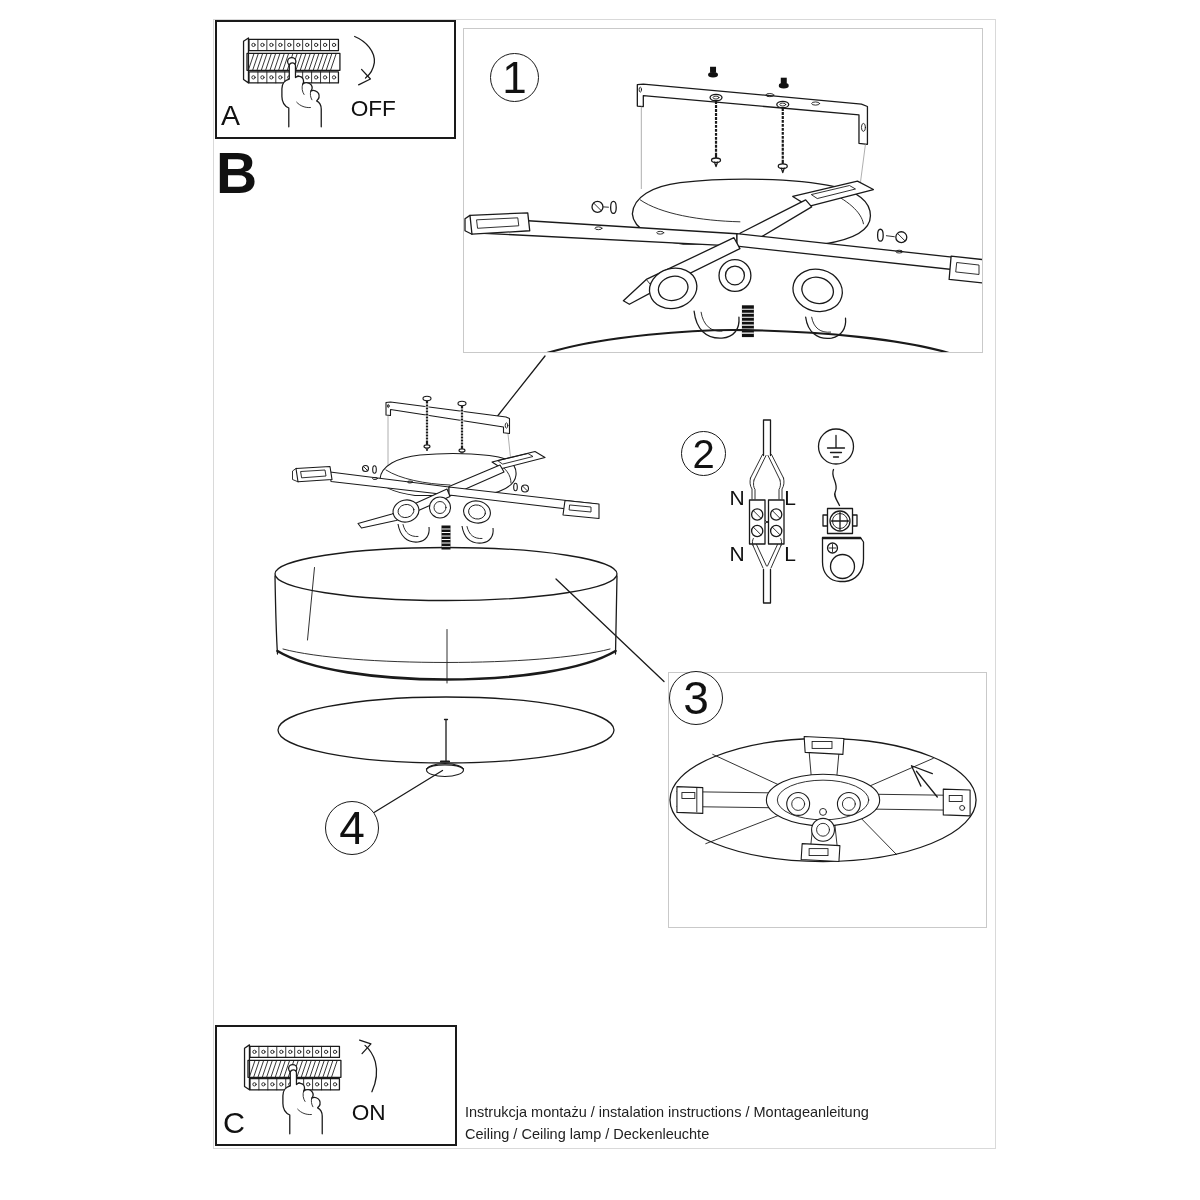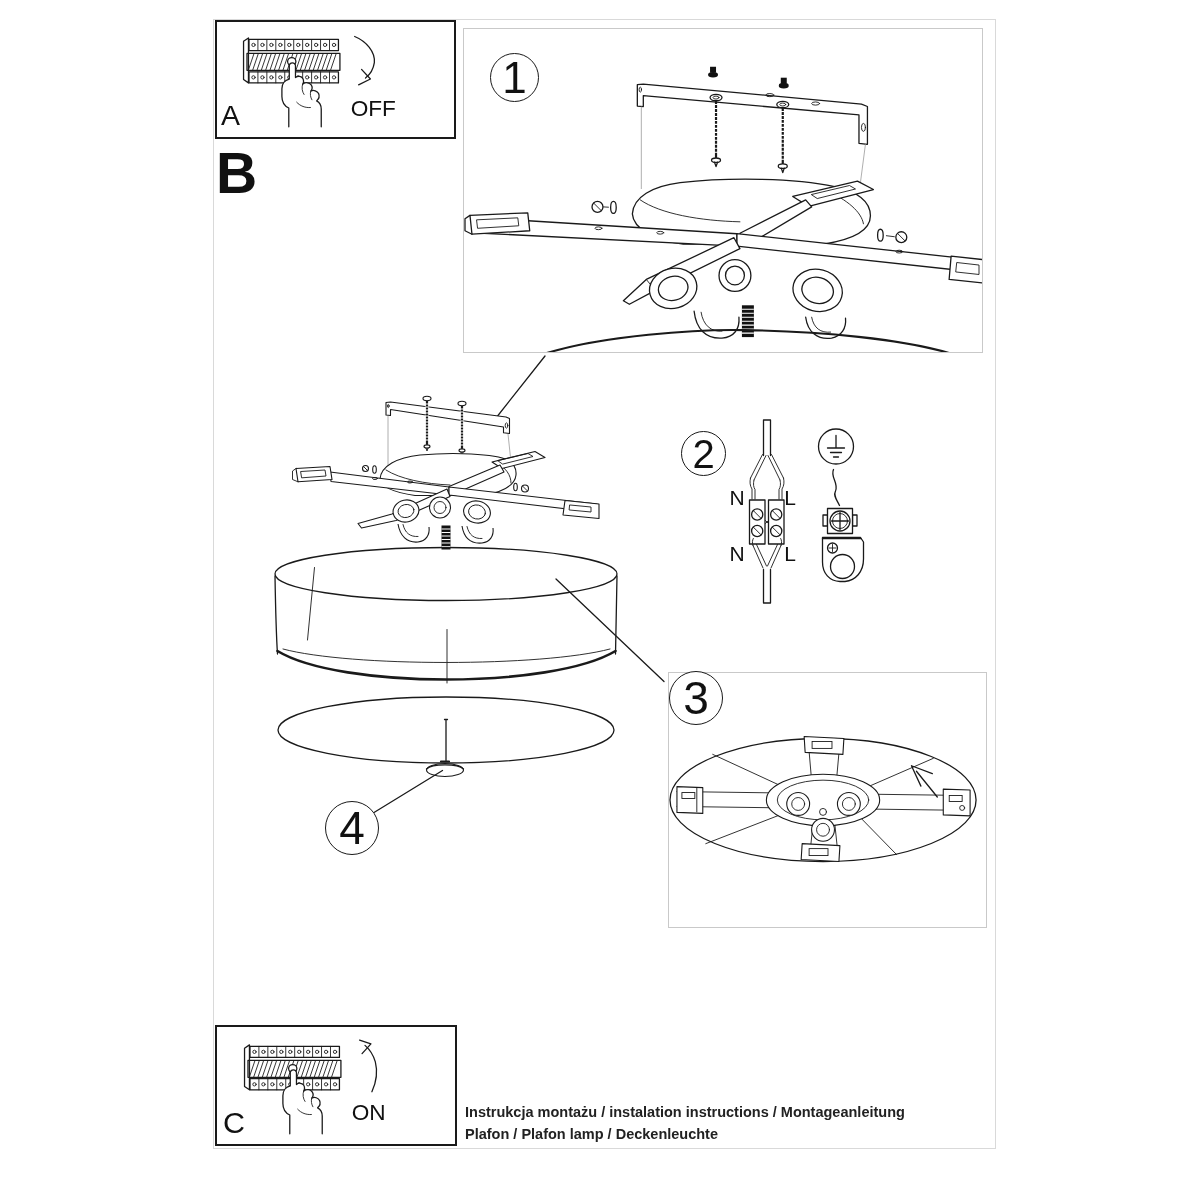--- a/index.html
+++ b/index.html
@@ -8,21 +8,21 @@
   .panel{position:absolute;box-sizing:border-box;background:#fff;}
   .panel.dark{border:2.2px solid #1a1a1a;}
   .panel.light{border:1px solid #c9c9c9;}
   .panel > svg{position:absolute;left:0;top:0;width:100%;height:100%;}
   .badge{position:absolute;background:#fff;border:1.7px solid #1a1a1a;border-radius:50%;
          display:flex;align-items:center;justify-content:center;z-index:6;line-height:1;}
   #page-border{position:absolute;left:213px;top:19px;width:781px;height:1128px;
                border:1px solid #d9d9d9;z-index:0;}
   #section-b-letter{position:absolute;left:216px;top:145px;font-size:57px;font-weight:700;
                     line-height:1;z-index:3;}
-  .caption{position:absolute;left:465px;font-size:14.5px;color:#222;line-height:16px;z-index:3;white-space:nowrap;font-weight:bold;}
+  .caption{position:absolute;left:465px;font-size:14.5px;color:#222;line-height:16px;z-index:3;white-space:nowrap;}
   .figure-svg{position:absolute;z-index:2;}
   svg text{font-family:"Liberation Sans",sans-serif;fill:#111;}
   .s{fill:none;stroke:#1a1a1a;stroke-width:1.3;stroke-linecap:round;stroke-linejoin:round;}
   .s09{fill:none;stroke:#1a1a1a;stroke-width:0.9;stroke-linecap:round;}
   .s2{fill:none;stroke:#1a1a1a;stroke-width:2.2;stroke-linecap:round;}
   .s26{fill:none;stroke:#1a1a1a;stroke-width:2.6;stroke-linecap:round;}
   .sf{fill:#fff;stroke:#1a1a1a;stroke-width:1.3;stroke-linejoin:round;stroke-linecap:round;}
   .sf11{fill:#fff;stroke:#1a1a1a;stroke-width:1.1;stroke-linejoin:round;}
   .blk{fill:#111;stroke:none;}
   .thin{fill:none;stroke:#9a9a9a;stroke-width:0.8;}
@@ -375,15 +375,15 @@
       <span>2</span>
     </div>
   <div class="badge" style="left:669px;top:671px;width:52px;height:52px;font-size:46px">
       <span>3</span>
     </div>
   <div class="badge" style="left:325px;top:801px;width:52px;height:52px;font-size:46px">
       <span>4</span>
     </div>
 
   <div class="caption" style="top:1104px">Instrukcja montażu / instalation instructions / Montageanleitung</div>
-  <div class="caption" style="top:1126px">Plafon / Plafon lamp / Deckenleuchte</div>
+  <div class="caption" style="top:1126px">Ceiling / Ceiling lamp / Deckenleuchte</div>
 
 </div>
 
 </body></html>

